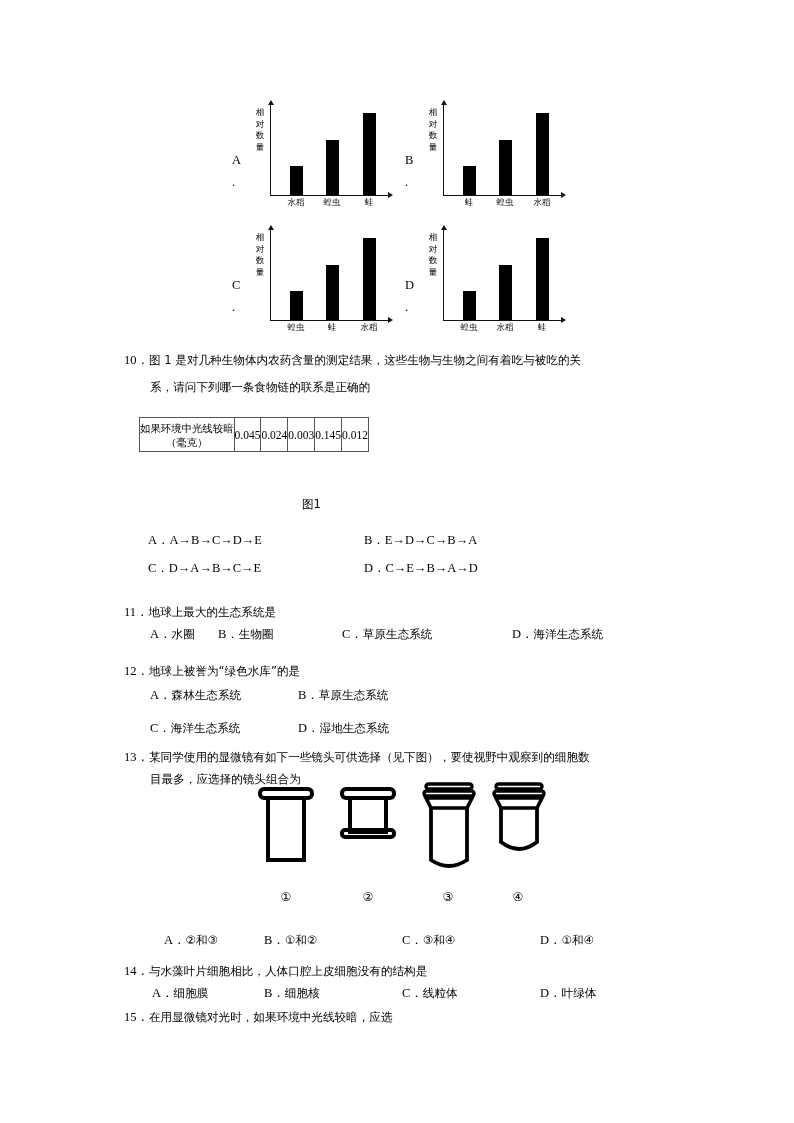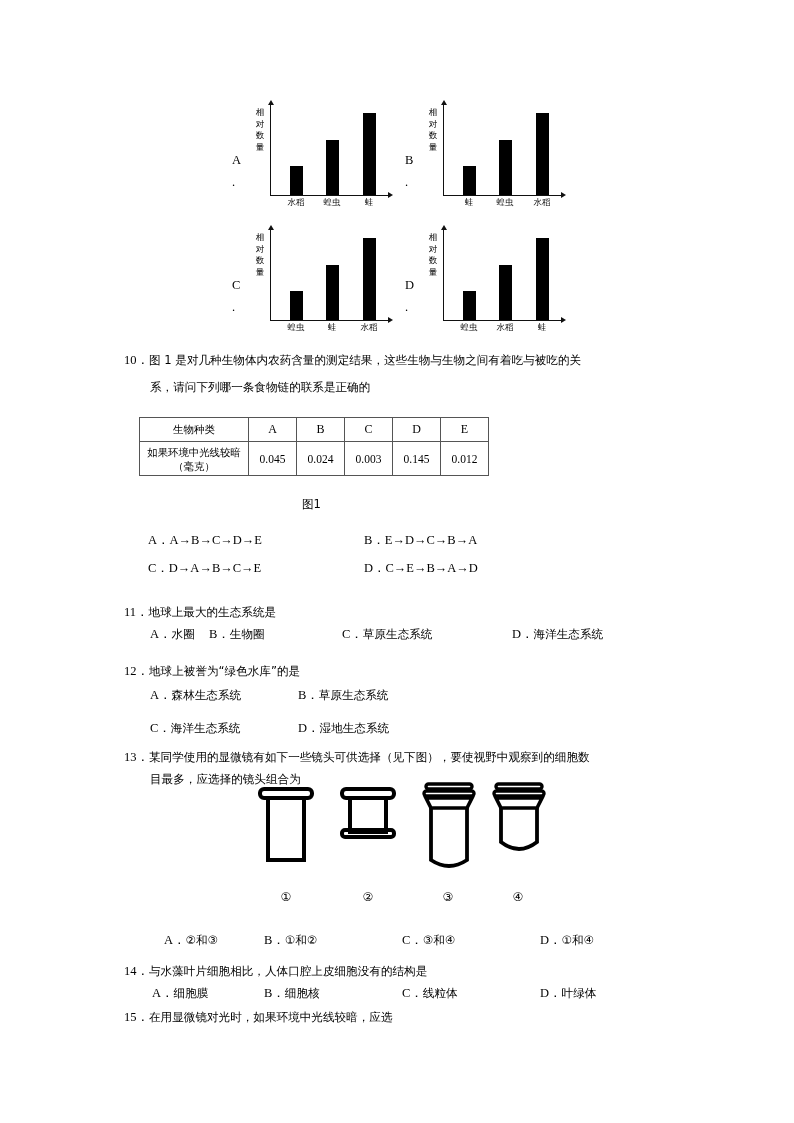--- a/index.html
+++ b/index.html
@@ -330,28 +330,20 @@
   <div class="qtext" style="left:124px; top:348px;">
     <span class="qnum">10．</span><span class="cn">图 1 是对几种生物体内农药含量的测定结果，这些生物与生物之间有着吃与被吃的关</span>
   </div>
   <div class="qtext" style="left:150px; top:375px;">
     <span class="cn">系，请问下列哪一条食物链的联系是正确的</span>
   </div>
 
   <div class="data-table-wrap">
     <table class="data-table">
       <tbody>
-          <tr>
-        <td class="head-label">生物种类</td>
-        <td class="head-col">A</td>
-        <td class="head-col">B</td>
-        <td class="head-col">C</td>
-        <td class="head-col">D</td>
-        <td class="head-col">E</td>
-      </tr>
       <tr>
         <td class="row-label">
           <div>如果环境中光线较暗</div>
           <div>（毫克）</div>
         </td>
         <td class="val">0.045</td>
         <td class="val">0.024</td>
         <td class="val">0.003</td>
         <td class="val">0.145</td>
         <td class="val">0.012</td>
@@ -374,21 +366,21 @@
   <div class="qtext serif-opt" style="left:364px; top:556px;">
     <span>D．</span><span>C→E→B→A→D</span>
   </div>
 
   <div class="qtext" style="left:124px; top:600px;">
     <span class="qnum">11．</span><span class="cn">地球上最大的生态系统是</span>
   </div>
   <div class="qtext" style="left:150px; top:622px;">
     <span class="qnum">A．</span><span class="cn">水圈</span>
   </div>
-  <div class="qtext" style="left:209px; top:622px;">
+  <div class="qtext" style="left:218px; top:622px;">
     <span class="qnum">B．</span><span class="cn">生物圈</span>
   </div>
   <div class="qtext" style="left:342px; top:622px;">
     <span class="qnum">C．</span><span class="cn">草原生态系统</span>
   </div>
   <div class="qtext" style="left:512px; top:622px;">
     <span class="qnum">D．</span><span class="cn">海洋生态系统</span>
   </div>
 
   <div class="qtext" style="left:124px; top:659px;">

